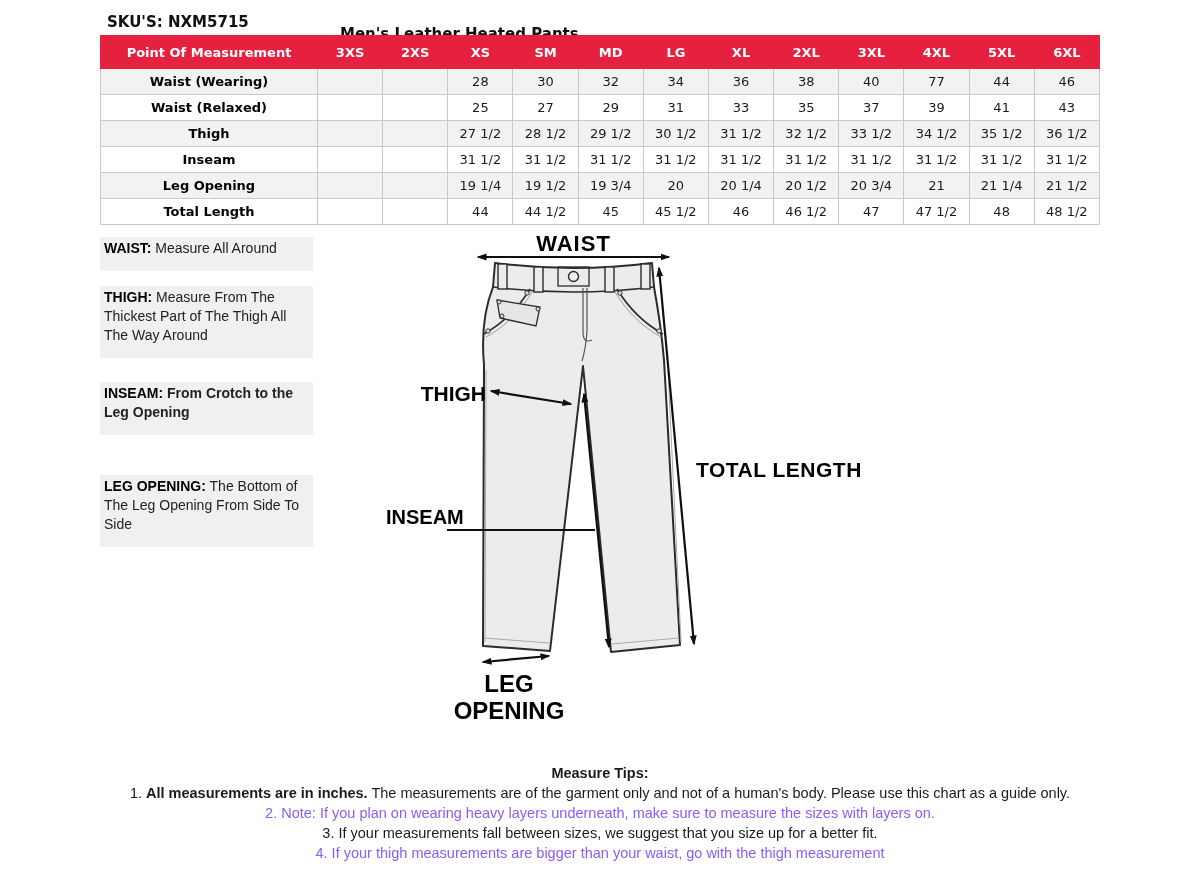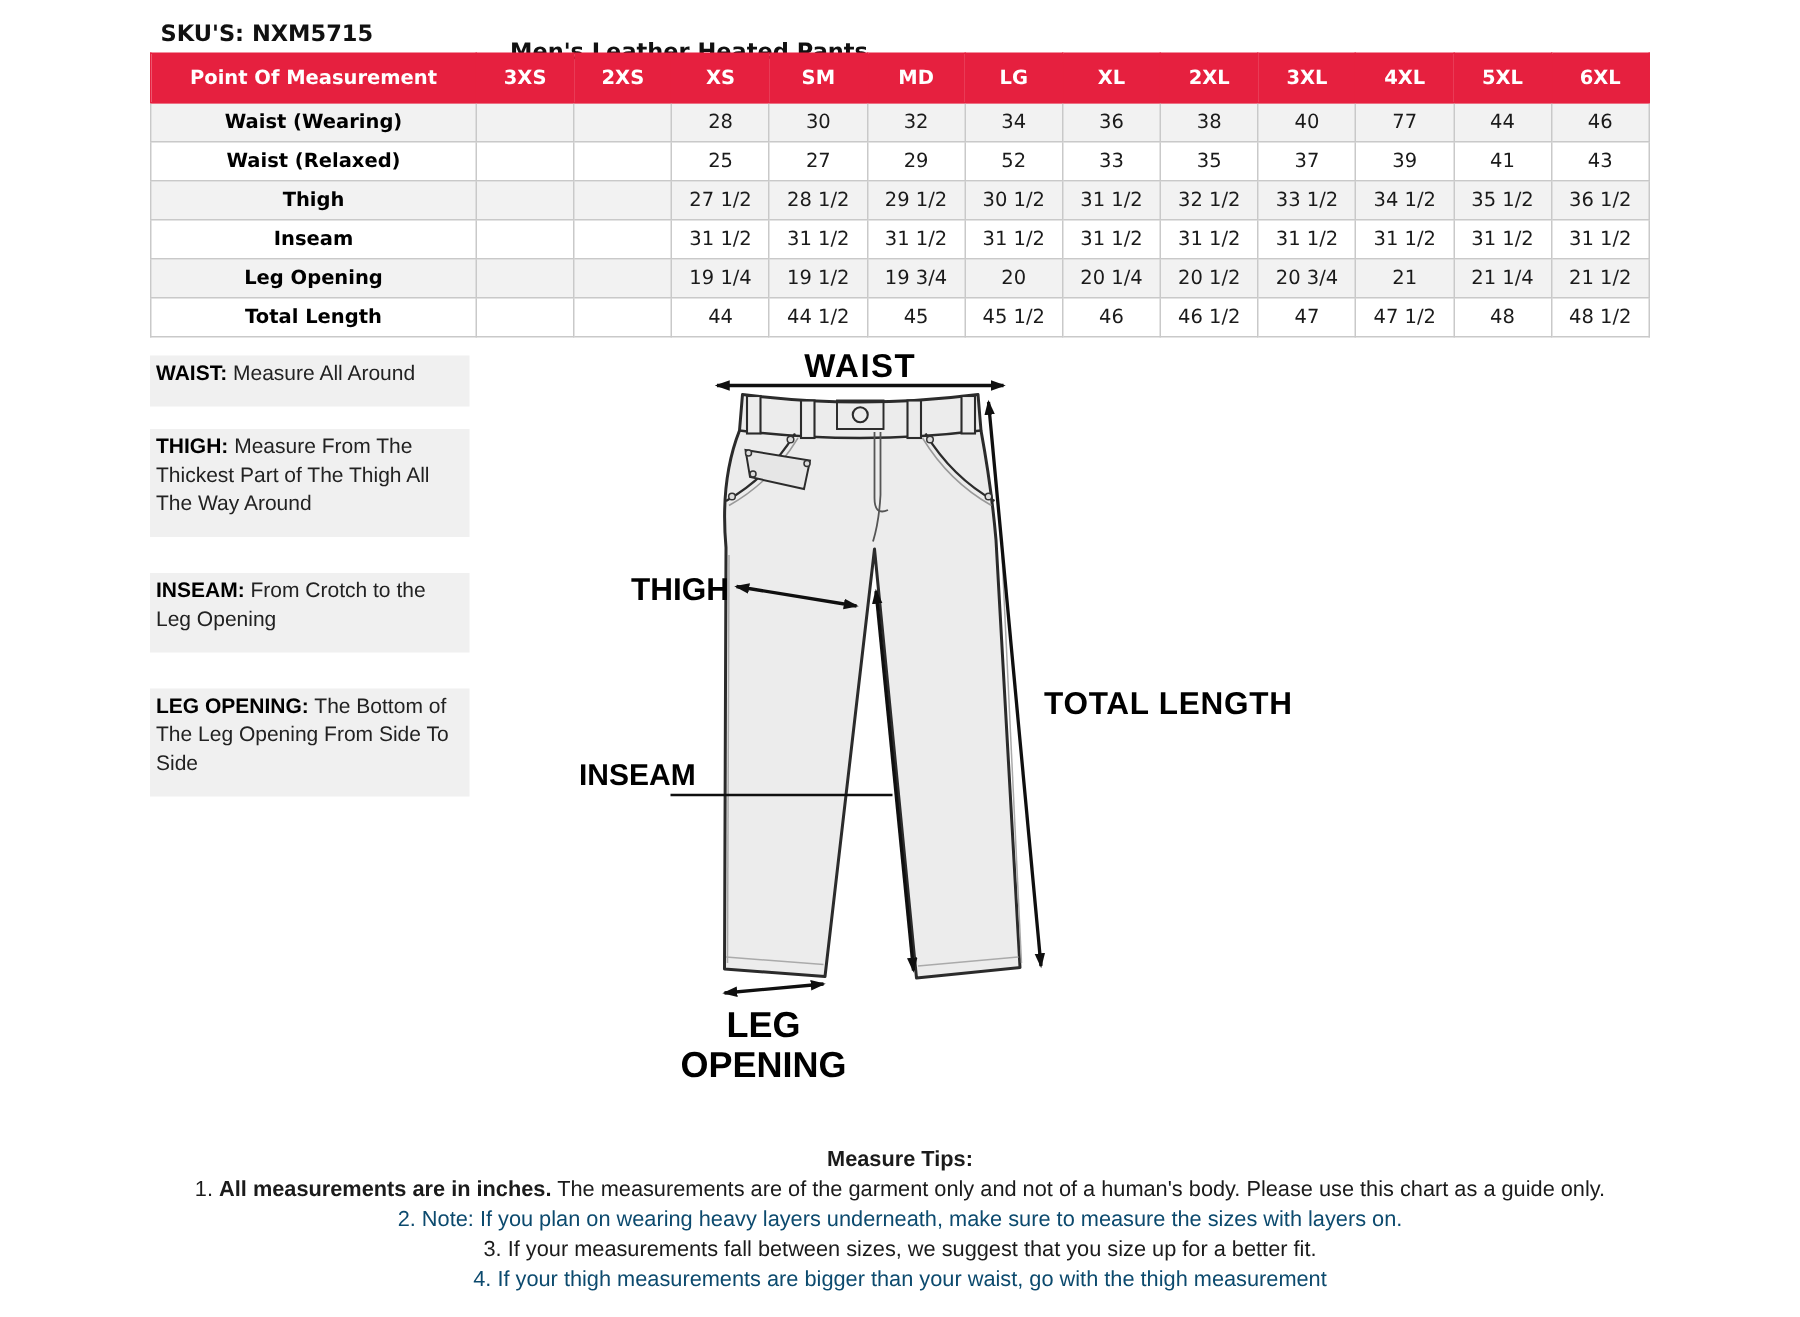--- a/index.html
+++ b/index.html
@@ -24,37 +24,37 @@
     background:#ffffff;color:#1a1a1a;font-size:13px;white-space:nowrap;
   }
   table.size-table tr.stripe td{background:#f2f2f2;}
   table.size-table td.rowlabel{font-weight:bold;font-size:13px;color:#000;}
   
   .defs{position:absolute;left:100px;top:237px;width:213px;font-family:"Liberation Sans",sans-serif;font-size:14px;line-height:19px;color:#222;}
   .def-block{background:#f0f0f0;padding:2px 3px 13px 4px;margin:0;}
   .def-block b{color:#000;}
   .def-block:nth-child(1){margin-bottom:15px;}
   .def-block:nth-child(2){margin-bottom:24px;}
-  .def-block:nth-child(3){margin-bottom:24px;}
+  .def-block:nth-child(3){margin-bottom:40px;font-weight:bold;}
   .def-block:nth-child(4){margin-bottom:22px;}
   
   .diagram-wrap{position:absolute;left:380px;top:230px;width:520px;height:512px;}
   .diagram-wrap svg{position:absolute;left:0;top:0;}
   .dlabel{position:absolute;font-family:"Liberation Sans",sans-serif;font-weight:bold;color:#000;white-space:nowrap;}
   .lbl-waist{left:113px;top:1px;width:161px;text-align:center;font-size:22px;letter-spacing:1px;}
   .lbl-thigh{left:28px;top:152px;width:78px;text-align:right;font-size:21px;}
   .lbl-total-length{left:316px;top:228px;font-size:21px;letter-spacing:.5px;}
   .lbl-inseam{left:6px;top:276px;font-size:20px;}
   .lbl-leg-opening{left:52px;top:440px;width:154px;text-align:center;font-size:24px;line-height:27px;white-space:normal;}
   
   .tips{position:absolute;left:0;top:764px;width:1200px;text-align:center;
         font-family:"Liberation Sans",sans-serif;font-size:14.5px;color:#1b1b1b;line-height:19px;}
   .tips .tip{margin-top:1px;}
   .tips .tip-heading{font-weight:bold;margin-bottom:1px;}
-  .tips .blue{color:#0c4a6e;}
+  .tips .blue{color:#8b5cf6;}
   .tips b{font-weight:bold;}
 </style>
 </head>
 <body>
 
 <div class="page">
 
   <div class="titlebar">
     <span class="sku">SKU'S: NXM5715</span>
     <span class="product">Men's Leather Heated Pants</span>
@@ -95,21 +95,21 @@
             <td>44</td>
             <td>46</td>
           </tr>
           <tr>
             <td class="rowlabel">Waist (Relaxed)</td>
             <td></td>
             <td></td>
             <td>25</td>
             <td>27</td>
             <td>29</td>
-            <td>52</td>
+            <td>31</td>
             <td>33</td>
             <td>35</td>
             <td>37</td>
             <td>39</td>
             <td>41</td>
             <td>43</td>
           </tr>
           <tr class="stripe">
             <td class="rowlabel">Thigh</td>
             <td></td>

